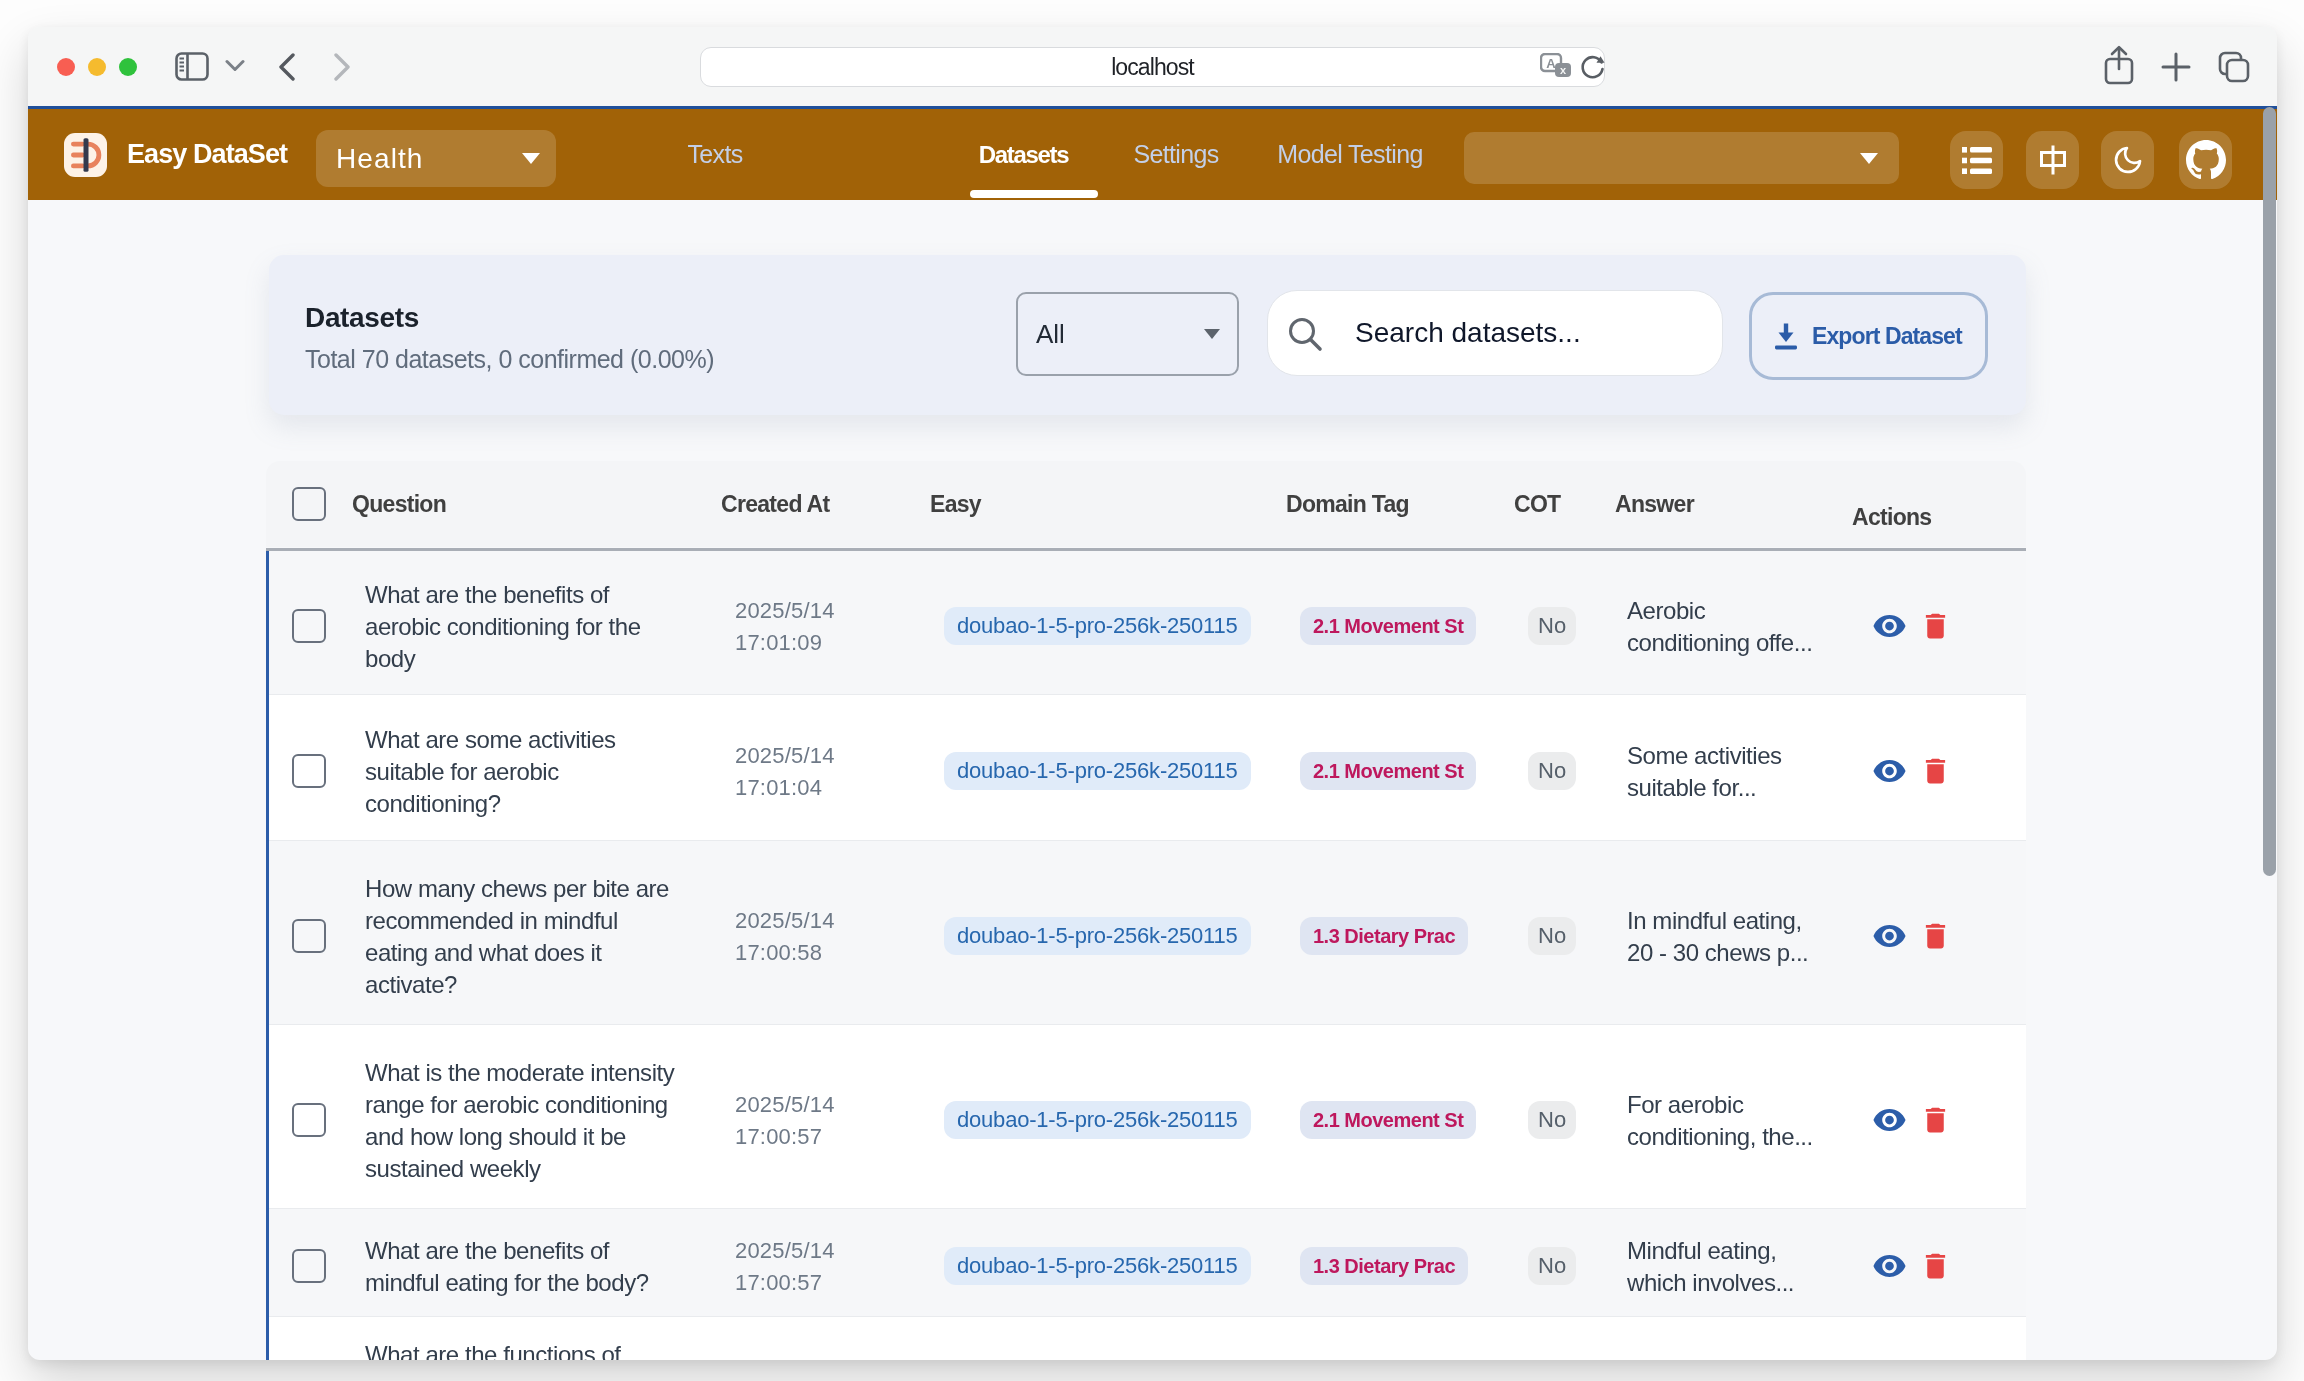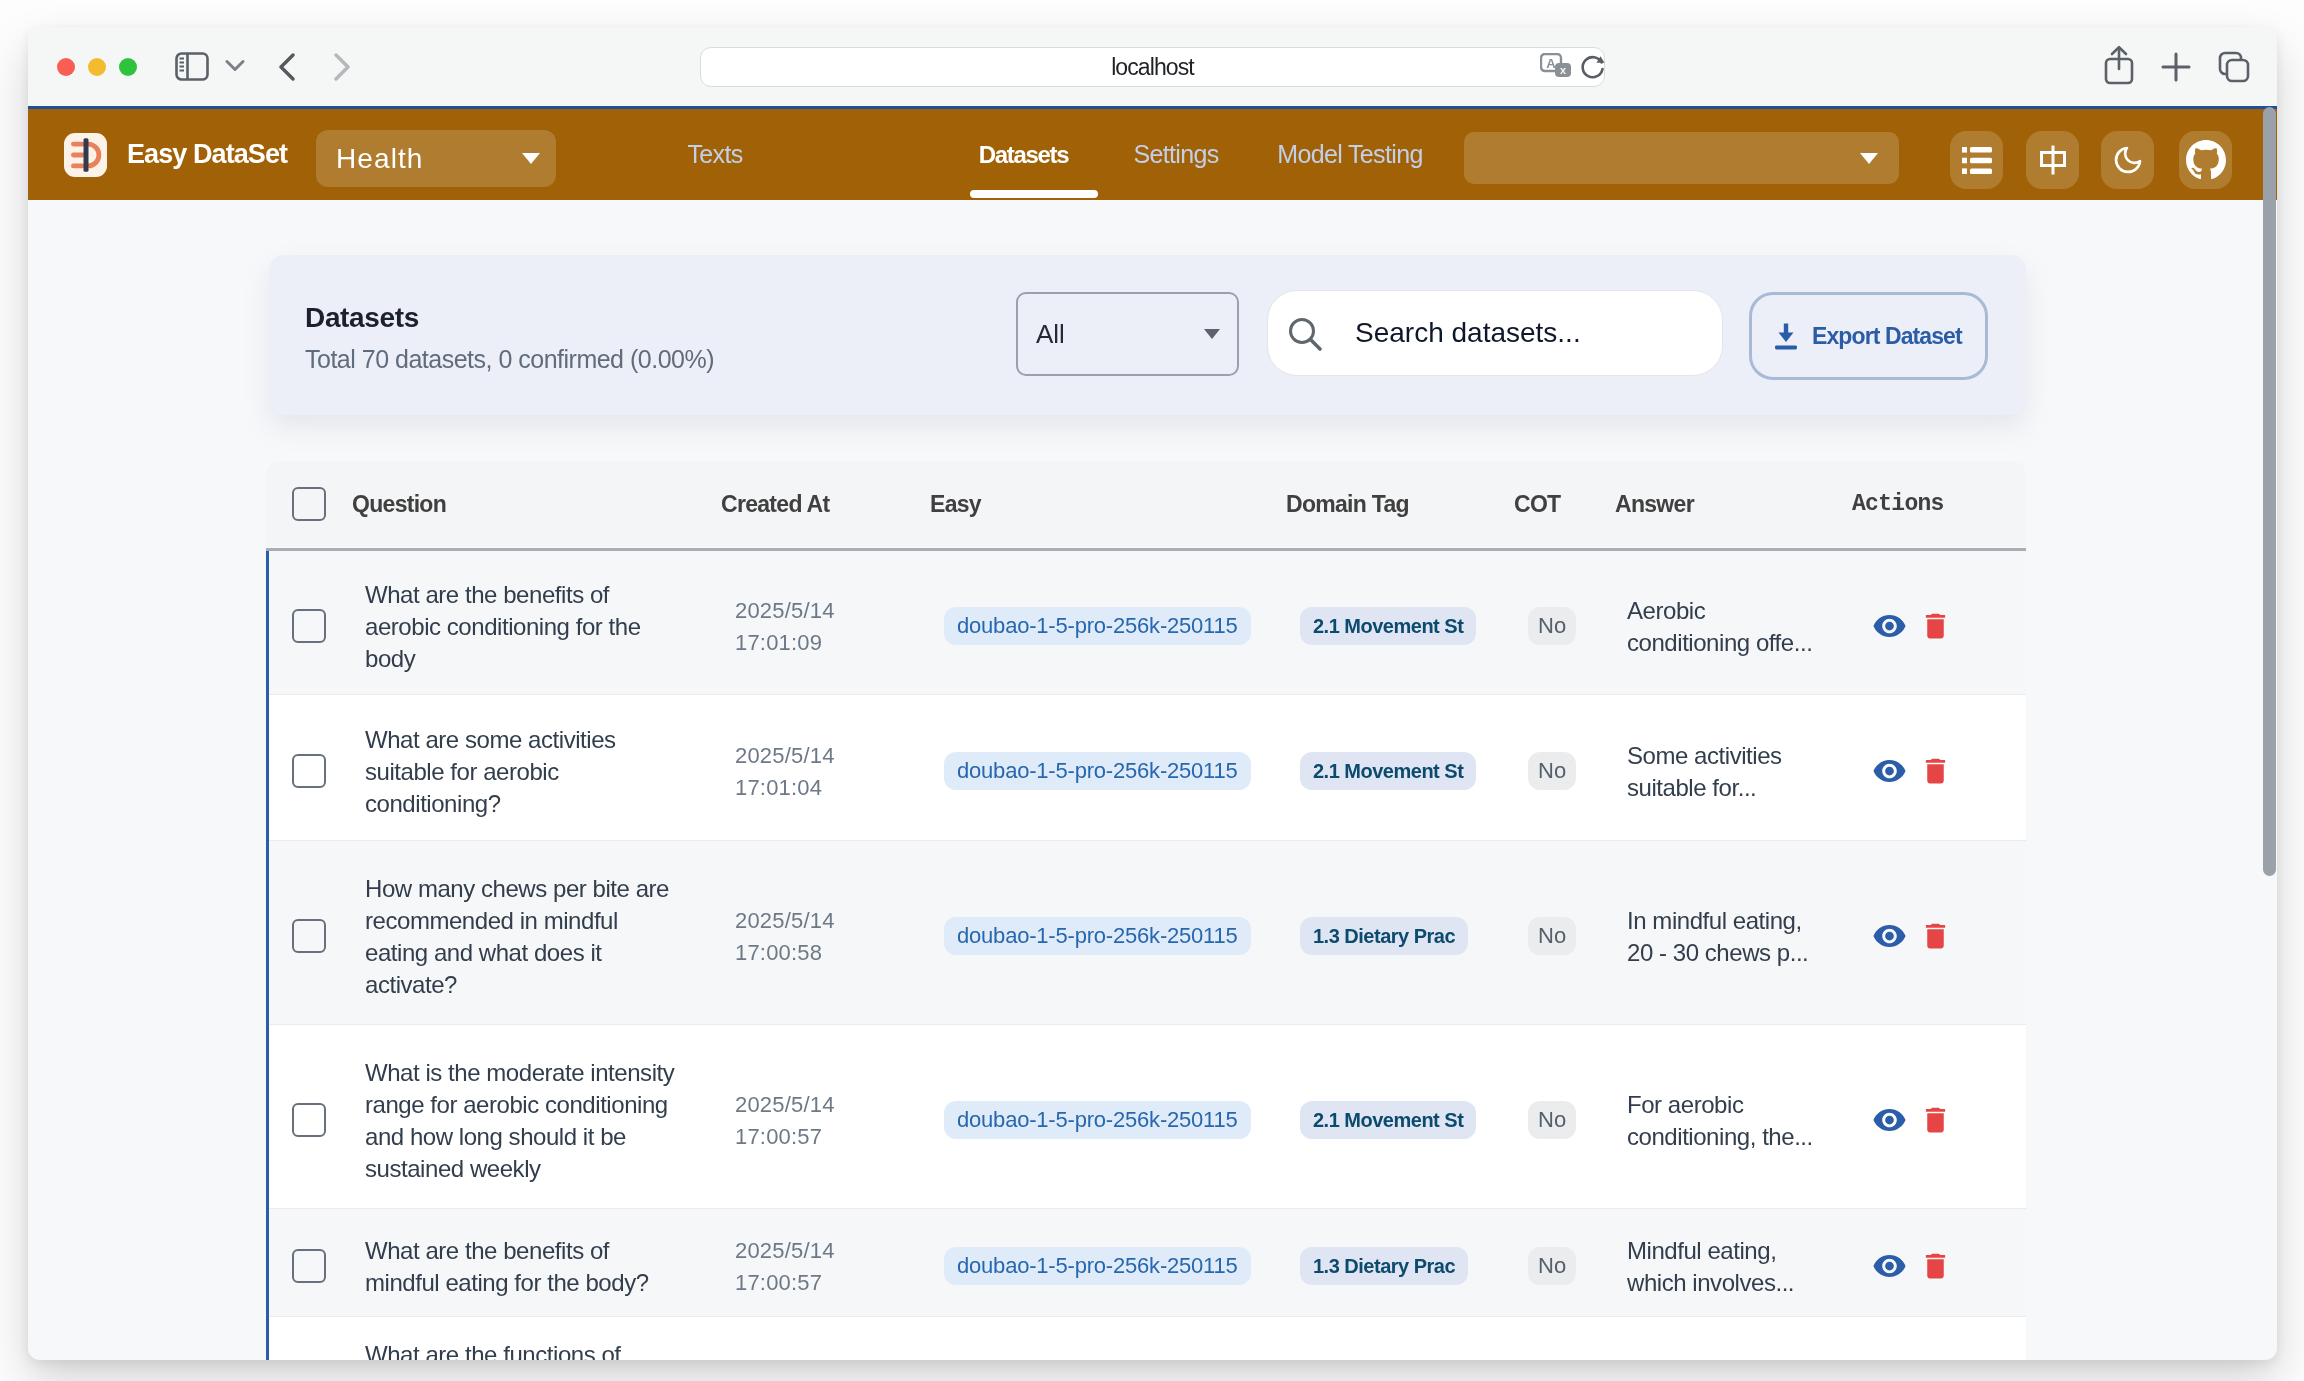--- a/index.html
+++ b/index.html
@@ -36,21 +36,21 @@
 
   .row{position:absolute;left:241px;width:1757px;box-sizing:border-box;border-bottom:1px solid #e9ebee;}
   .row.odd{background:#f6f7f9;}
   .row.even{background:#ffffff;}
   .cell{position:absolute;top:50%;transform:translateY(calc(-50% + 3px));}
   .txt{transform:translateY(calc(-50% + 4px));}
   .qcell{left:96px;font-size:24px;letter-spacing:-0.45px;line-height:32px;color:#333e4c;white-space:nowrap;}
   .dcell{left:466px;font-size:22px;letter-spacing:0.2px;line-height:32px;color:#6e7987;white-space:nowrap;}
   .chip{display:inline-block;height:38px;line-height:38px;border-radius:12px;white-space:nowrap;}
   .mchip{background:#e0ebf9;color:#2767ae;font-size:22px;letter-spacing:-0.2px;padding:0 13px;}
-  .dochip{background:#dfe5f2;color:#0c4a6e;font-weight:700;font-size:20px;letter-spacing:-0.5px;padding:0 13px;}
+  .dochip{background:#dfe5f2;color:#be185d;font-weight:700;font-size:20px;letter-spacing:-0.5px;padding:0 13px;}
   .nochip{background:#ebeced;color:#555f6a;font-size:22px;padding:0 10px;}
   .acell{left:1358px;font-size:24px;letter-spacing:-0.45px;line-height:32px;color:#333e4c;white-space:nowrap;}
 
   .cb{position:absolute;width:34px;height:34px;border:2.5px solid #68707d;border-radius:6px;
       box-sizing:border-box;background:transparent;}
   .icyc svg{display:block;}
 
   .scrollthumb{position:absolute;right:1px;top:80px;width:13px;height:769px;border-radius:7px;
                background:#9aa1a9;}
 </style>
@@ -195,21 +195,21 @@
   <div class="abs" style="left:1784px;top:265px;height:88px;line-height:88px;font-size:23px;letter-spacing:-0.9px;font-weight:700;color:#2b5ca8;">Export Dataset</div>
 
   <div class="table-header"></div>
   <div class="cb" style="left:264px;top:460px;"></div>
   <div class="hcell" style="left:324px;top:434px;">Question</div>
   <div class="hcell" style="left:693px;top:434px;">Created At</div>
   <div class="hcell" style="left:902px;top:434px;">Easy</div>
   <div class="hcell" style="left:1258px;top:434px;">Domain Tag</div>
   <div class="hcell" style="left:1486px;top:434px;">COT</div>
   <div class="hcell" style="left:1587px;top:434px;">Answer</div>
-  <div class="hcell" style="left:1824px;top:434px;font-family:Liberation Mono, monospace;">Actions</div>
+  <div class="hcell" style="left:1824px;top:447px;">Actions</div>
   <div class="hline"></div>
   <div class="blueborder"></div>
 
   <div class="row odd" style="top:524px;height:144px;">
     <div class="cb cell" style="left:23px;"></div>
     <div class="cell txt qcell">What are the benefits of<br>aerobic conditioning for the<br>body</div>
     <div class="cell txt dcell">2025/5/14<br>17:01:09</div>
     <div class="cell" style="left:675px;"><span class="chip mchip">doubao-1-5-pro-256k-250115</span></div>
     <div class="cell" style="left:1031px;"><span class="chip dochip">2.1 Movement St</span></div>
     <div class="cell" style="left:1259px;"><span class="chip nochip">No</span></div>

